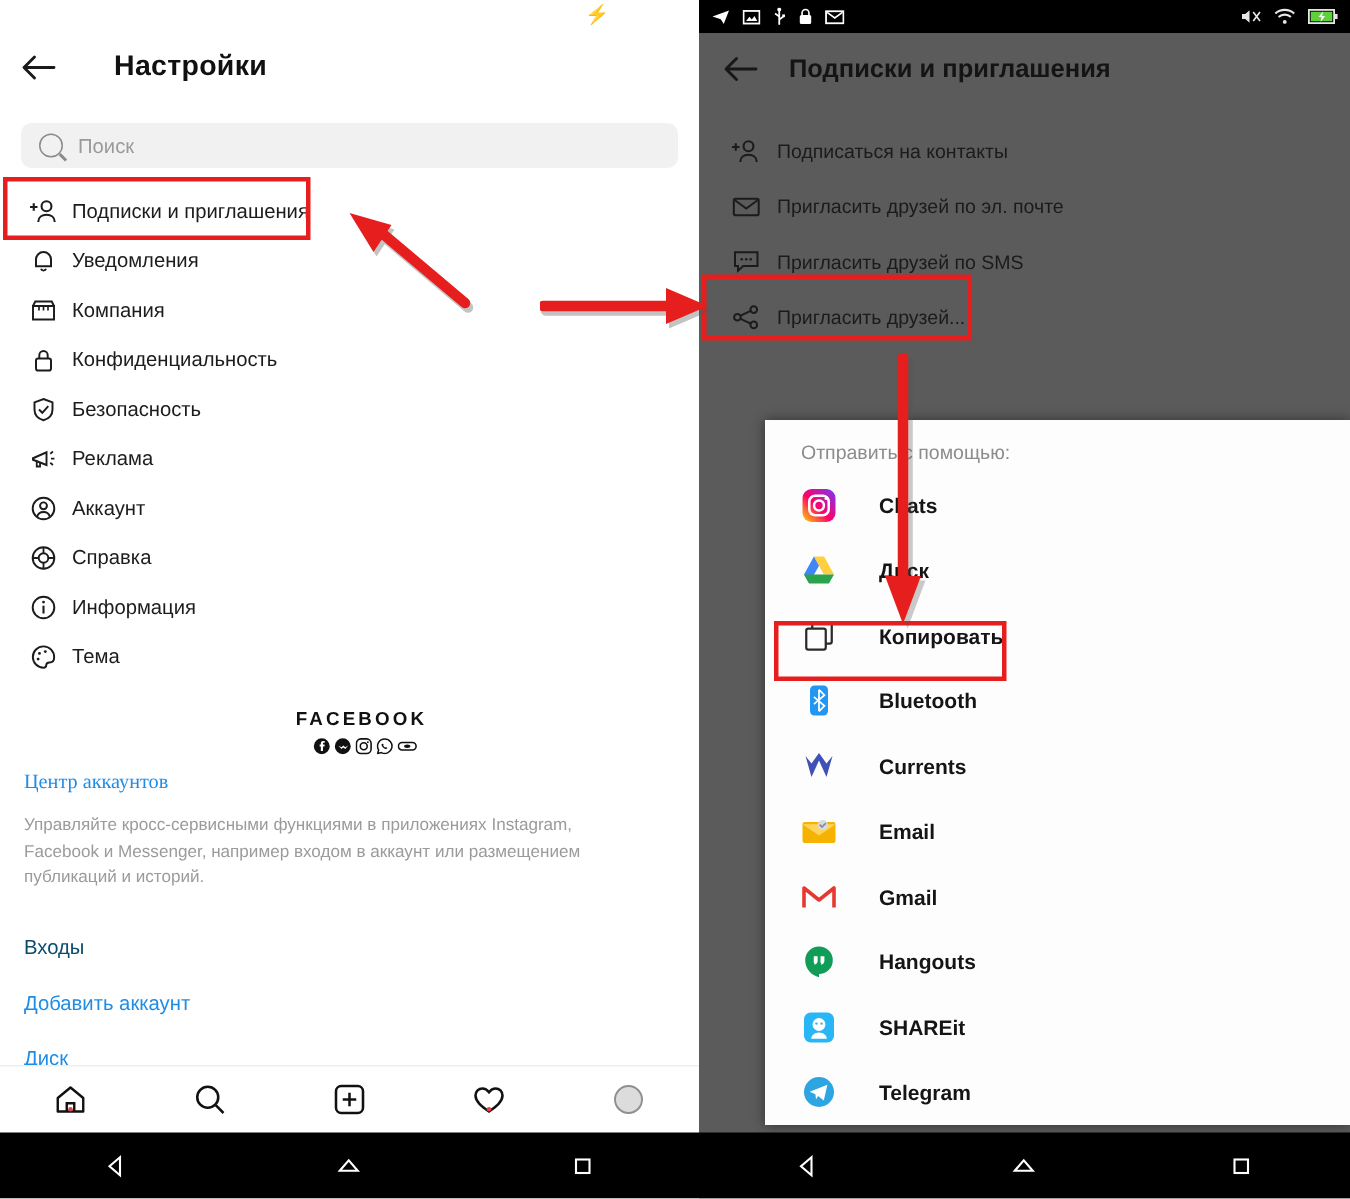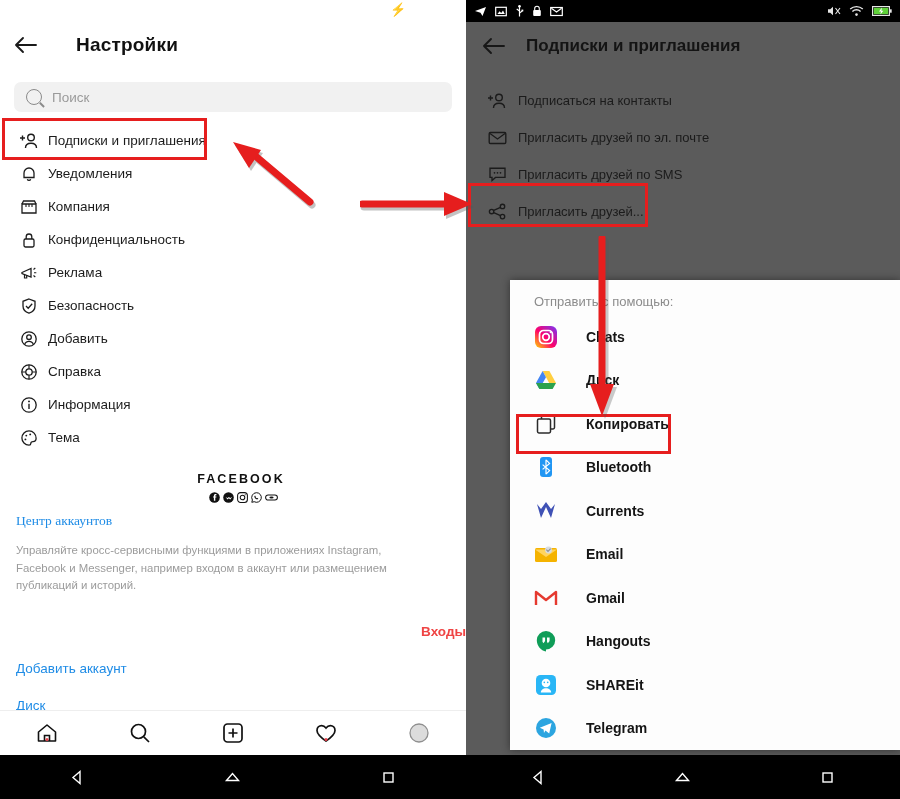--- a/index.html
+++ b/index.html
@@ -32,21 +32,21 @@
   .hlbox{position:absolute;border:3px solid #e61e1e;box-sizing:border-box;pointer-events:none;}
 
   .fb-sec{margin-top:18px;padding-left:16px;}
   .fb-title-row{display:flex;align-items:center;gap:6px;flex-direction:column;}
   .fb-title{font-size:12.5px;font-weight:bold;letter-spacing:2.1px;color:#111;}
   .fb-logos{display:flex;align-items:center;gap:3px;margin-left:5px;}
   .fb-logos span{display:inline-block;}
   .link{color:#1f8ce6;font-size:13.5px;}
   .fb-link{margin-top:10px;font-family:Liberation Serif, serif;}
   .fb-desc{margin-top:13px;color:#9b9b9b;font-size:11.4px;line-height:1.55;width:414px;}
-  .logins-title{margin-top:29px;font-size:13.5px;font-weight:bold;color:#ef4444;text-align:right;}
+  .logins-title{margin-top:29px;font-size:13.5px;font-weight:normal;color:#0c4a6e;}
   .add-acc{margin-top:22px;}
   .logout{margin-top:22px;}
 
   .l-tabbar{position:absolute;left:0;bottom:44px;width:466px;height:44px;background:#fff;border-top:1px solid #eee;display:flex;align-items:center;}
   .l-tabbar>div{flex:1;display:flex;align-items:center;justify-content:center;position:relative;}
   .dot{position:absolute;bottom:4px;left:50%;transform:translateX(-50%);width:3px;height:3px;border-radius:50%;background:#e8404a;}
 
   .navbar{position:absolute;left:0;bottom:0;height:44px;background:#000;display:flex;align-items:center;justify-content:space-around;}
   #nav-left{width:466px;}
   #nav-right{width:434px;left:466px;}
@@ -138,47 +138,47 @@
             <rect x="4" y="8" width="10" height="8" rx="1.4" stroke="#1c1c1c" stroke-width="1.3" fill="none"></rect>
             <path d="M6.2 8 V5.8 a2.8 2.8 0 0 1 5.6 0 V8" stroke="#1c1c1c" stroke-width="1.3" fill="none"></path>
           </svg>
       </span>
       <span class="lb">Конфиденциальность</span>
     </div>
 
     <div class="menu-row">
       <span class="ic">
         <svg width="18" height="18" viewBox="0 0 18 18">
+            <path d="M9 2 L15 4.3 V9 c0 4-3 6.3-6 7.2 -3-.9-6-3.2-6-7.2 V4.3 z" stroke="#1c1c1c" stroke-width="1.3" fill="none"></path>
+            <path d="M6 9 L8.2 11.2 L12.2 6.8" stroke="#1c1c1c" stroke-width="1.3" fill="none"></path>
+          </svg>
+      </span>
+      <span class="lb">Безопасность</span>
+    </div>
+
+    <div class="menu-row">
+      <span class="ic">
+        <svg width="18" height="18" viewBox="0 0 18 18">
             <path d="M2 8.5 L11 4.5 V13 L2 9.5 z" stroke="#1c1c1c" stroke-width="1.3" fill="none"></path>
             <path d="M4.5 10 V14 h2.2 V11" stroke="#1c1c1c" stroke-width="1.2" fill="none"></path>
             <path d="M13.5 5.5 L15.3 4 M14 8.7 H16.3 M13.5 11.5 L15.3 13" stroke="#1c1c1c" stroke-width="1.1"></path>
           </svg>
       </span>
       <span class="lb">Реклама</span>
     </div>
 
     <div class="menu-row">
       <span class="ic">
         <svg width="18" height="18" viewBox="0 0 18 18">
-            <path d="M9 2 L15 4.3 V9 c0 4-3 6.3-6 7.2 -3-.9-6-3.2-6-7.2 V4.3 z" stroke="#1c1c1c" stroke-width="1.3" fill="none"></path>
-            <path d="M6 9 L8.2 11.2 L12.2 6.8" stroke="#1c1c1c" stroke-width="1.3" fill="none"></path>
-          </svg>
-      </span>
-      <span class="lb">Безопасность</span>
-    </div>
-
-    <div class="menu-row">
-      <span class="ic">
-        <svg width="18" height="18" viewBox="0 0 18 18">
             <circle cx="9" cy="9" r="7.2" stroke="#1c1c1c" stroke-width="1.3" fill="none"></circle>
             <circle cx="9" cy="7.2" r="2.3" stroke="#1c1c1c" stroke-width="1.3" fill="none"></circle>
             <path d="M4.6 14.6 c.7-2.3 2.4-3.3 4.4-3.3 s3.7 1 4.4 3.3" stroke="#1c1c1c" stroke-width="1.3" fill="none"></path>
           </svg>
       </span>
-      <span class="lb">Добавить</span>
+      <span class="lb">Аккаунт</span>
     </div>
 
     <div class="menu-row">
       <span class="ic">
         <svg width="18" height="18" viewBox="0 0 18 18">
             <circle cx="9" cy="9" r="7.2" stroke="#1c1c1c" stroke-width="1.3" fill="none"></circle>
             <circle cx="9" cy="9" r="3.2" stroke="#1c1c1c" stroke-width="1.3" fill="none"></circle>
             <path d="M9 1.8 V5.8 M9 12.2 V16.2 M1.8 9 H5.8 M12.2 9 H16.2" stroke="#1c1c1c" stroke-width="1.2"></path>
           </svg>
       </span>

